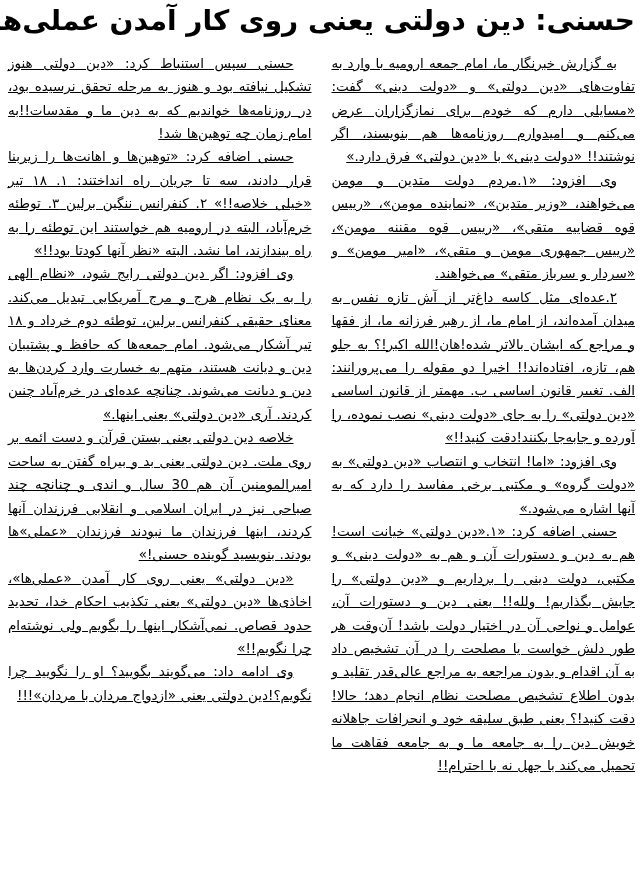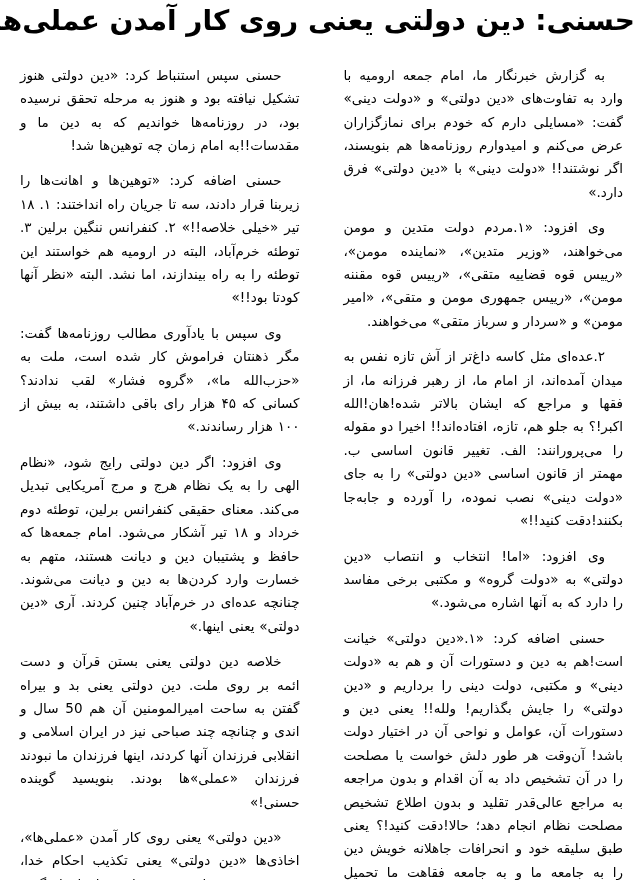--- a/index.html
+++ b/index.html
@@ -34,24 +34,25 @@
     align-items: flex-start;
   }
   .col {
     flex: 1 1 0;
     min-width: 0;
     text-align: justify;
     font-size: 13.5px;
     line-height: 23.4px;
   }
   .col p {
-    margin: 12px;
+    margin: 0;
     padding: 0;
     text-indent: 18px;
     word-spacing: 0.5px;
+    text-decoration: underline;
   }
   .lead {
     font-weight: bold;
   }
 </style>
 </head>
 <body>
 
 <div class="page">
 
@@ -63,21 +64,20 @@
       <p>به گزارش خبرنگار ما، امام جمعه ارومیه با وارد به تفاوت‌های «دین دولتی» و «دولت دینی» گفت: «مسایلی دارم که خودم برای نمازگزاران عرض می‌کنم و امیدوارم روزنامه‌ها هم بنویسند، اگر نوشتند!! «دولت دینی» با «دین دولتی» فرق دارد.»</p>
       <p>وی افزود: «۱.مردم دولت متدین و مومن می‌خواهند، «وزیر متدین»، «نماینده مومن»، «رییس قوه قضاییه متقی»، «رییس قوه مقننه مومن»، «رییس جمهوری مومن و متقی»، «امیر مومن» و «سردار و سرباز متقی» می‌خواهند.</p>
       <p>۲.عده‌ای مثل کاسه داغ‌تر از آش تازه نفس به میدان آمده‌اند، از امام ما، از رهبر فرزانه ما، از فقها و مراجع که ایشان بالاتر شده!هان!الله اکبر!؟ به جلو هم، تازه، افتاده‌اند!! اخیرا دو مقوله را می‌پرورانند: الف. تغییر قانون اساسی ب. مهمتر از قانون اساسی «دین دولتی» را به جای «دولت دینی» نصب نموده، را آورده و جابه‌جا بکنند!دقت کنید!!»</p>
       <p>وی افزود: «اما! انتخاب و انتصاب «دین دولتی» به «دولت گروه» و مکتبی برخی مفاسد را دارد که به آنها اشاره می‌شود.»</p>
       <p>حسنی اضافه کرد: «۱.«دین دولتی» خیانت است!هم به دین و دستورات آن و هم به «دولت دینی» و مکتبی، دولت دینی را برداریم و «دین دولتی» را جایش بگذاریم! ولله!! یعنی دین و دستورات آن، عوامل و نواحی آن در اختیار دولت باشد! آن‌وقت هر طور دلش خواست یا مصلحت را در آن تشخیص داد به آن اقدام و بدون مراجعه به مراجع عالی‌قدر تقلید و بدون اطلاع تشخیص مصلحت نظام انجام دهد؛ حالا!دقت کنید!؟ یعنی طبق سلیقه خود و انحرافات جاهلانه خویش دین را به جامعه ما و به جامعه فقاهت ما تحمیل می‌کند با جهل نه با احترام!!</p>
     </div>
 
     <div class="col">
       <p>حسنی سپس استنباط کرد: «دین دولتی هنوز تشکیل نیافته بود و هنوز به مرحله تحقق نرسیده بود، در روزنامه‌ها خواندیم که به دین ما و مقدسات!!به امام زمان چه توهین‌ها شد!</p>
       <p>حسنی اضافه کرد: «توهین‌ها و اهانت‌ها را زیربنا قرار دادند، سه تا جریان راه انداختند: ۱. ۱۸ تیر «خیلی خلاصه!!» ۲. کنفرانس ننگین برلین ۳. توطئه خرم‌آباد، البته در ارومیه هم خواستند این توطئه را به راه بیندازند، اما نشد. البته «نظر آنها کودتا بود!!»</p>
-      <p>وی سپس با یادآوری مطالب روزنامه‌ها گفت: مگر ذهنتان فراموش کار شده است، ملت به «حزب‌الله ما»، «گروه فشار» لقب ندادند؟ کسانی که ۴۵ هزار رای باقی داشتند، به بیش از ۱۰۰ هزار رساندند.»</p>
       <p>وی افزود: اگر دین دولتی رایج شود، «نظام الهی را به یک نظام هرج و مرج آمریکایی تبدیل می‌کند. معنای حقیقی کنفرانس برلین، توطئه دوم خرداد و ۱۸ تیر آشکار می‌شود. امام جمعه‌ها که حافظ و پشتیبان دین و دیانت هستند، متهم به خسارت وارد کردن‌ها به دین و دیانت می‌شوند. چنانچه عده‌ای در خرم‌آباد چنین کردند. آری «دین دولتی» یعنی اینها.»</p>
-      <p>خلاصه دین دولتی یعنی بستن قرآن و دست ائمه بر روی ملت. دین دولتی یعنی بد و بیراه گفتن به ساحت امیرالمومنین آن هم 50 سال و اندی و چنانچه چند صباحی نیز در ایران اسلامی و انقلابی فرزندان آنها کردند، اینها فرزندان ما نبودند فرزندان «عملی»ها بودند. بنویسید گوینده حسنی!»</p>
-      <p>«دین دولتی» یعنی روی کار آمدن «عملی‌ها»، اخاذی‌ها «دین دولتی» یعنی تکذیب احکام خدا، تحدید حدود قصاص. نمی‌خواستم اینها را بگویم ولی نوشته‌ام چرا نگویم!!»</p>
+      <p>خلاصه دین دولتی یعنی بستن قرآن و دست ائمه بر روی ملت. دین دولتی یعنی بد و بیراه گفتن به ساحت امیرالمومنین آن هم 30 سال و اندی و چنانچه چند صباحی نیز در ایران اسلامی و انقلابی فرزندان آنها کردند، اینها فرزندان ما نبودند فرزندان «عملی»ها بودند. بنویسید گوینده حسنی!»</p>
+      <p>«دین دولتی» یعنی روی کار آمدن «عملی‌ها»، اخاذی‌ها «دین دولتی» یعنی تکذیب احکام خدا، تحدید حدود قصاص. نمی‌آشکار اینها را بگویم ولی نوشته‌ام چرا نگویم!!»</p>
       <p>وی ادامه داد: می‌گویند بگویید؟ او را نگویید چرا نگویم؟!دین دولتی یعنی «ازدواج مردان با مردان»!!!</p>
     </div>
 
   </div>
 </div>
 
 </body></html>

